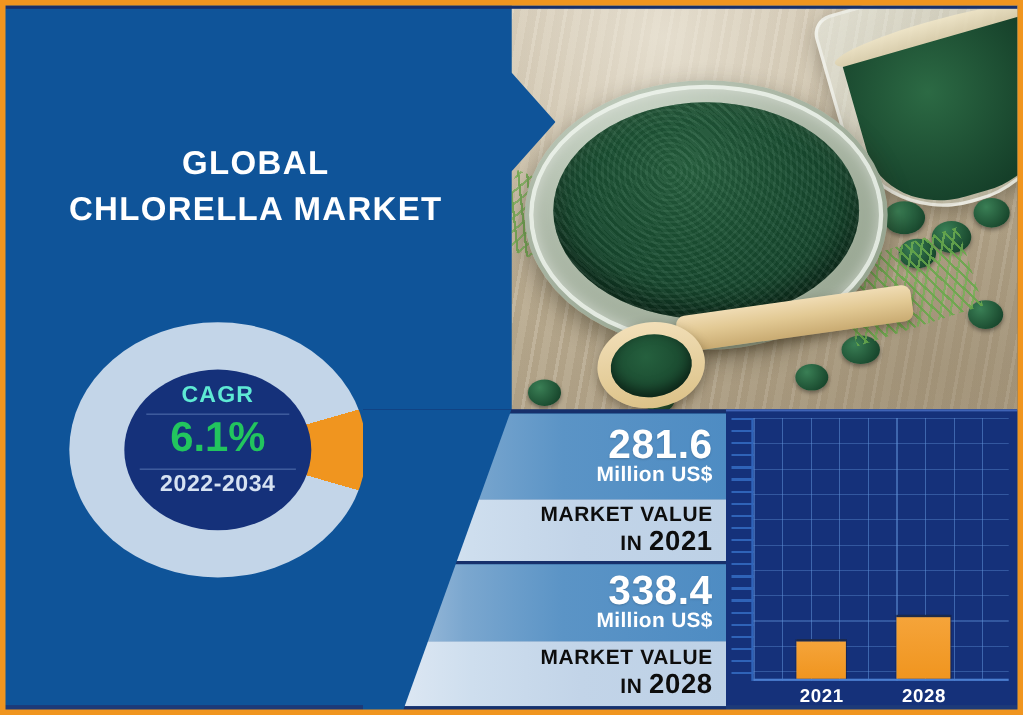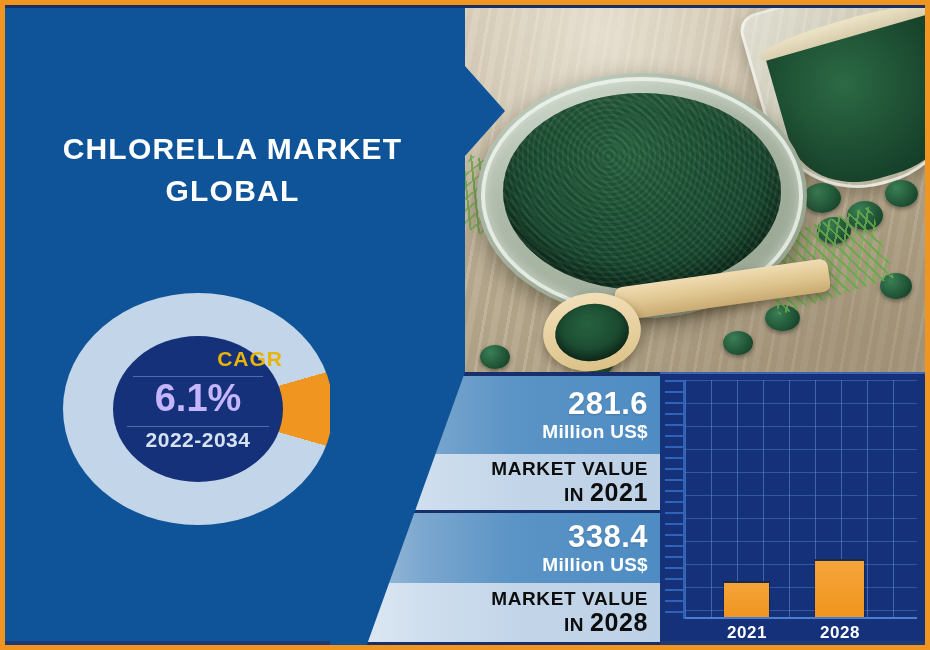--- a/index.html
+++ b/index.html
@@ -174,29 +174,28 @@
   }
   .donut-hole {
     position:absolute; left:50px; top:43px; width:170px; height:146px;
     border-radius:50%;
     background:#15317a;
   }
   .donut-text { position:absolute; inset:0; text-align:center; color:#ffffff; }
   .cagr-label {
     position:absolute; left:0; right:0; top:11px;
     font-size:21px; font-weight:bold; letter-spacing:1px;
-    color:#eab308;
-    text-align:right;
+    color:#5eead4;
   }
   .cagr-rule-a {
     position:absolute; left:20px; right:20px; top:40px; height:1px; background:#4f6dab;
   }
   .cagr-value {
     position:absolute; left:0; right:0; top:41px;
-    font-size:38px; font-weight:bold; letter-spacing:0px; color:#c4b5fd;
+    font-size:38px; font-weight:bold; letter-spacing:0px; color:#22c55e;
   }
   .cagr-rule-b {
     position:absolute; left:14px; right:14px; top:90px; height:1px; background:#4f6dab;
   }
   .cagr-years {
     position:absolute; left:0; right:0; top:92px;
     font-size:21px; font-weight:bold; letter-spacing:.5px; color:#d6e2f2;
   }
 
   
@@ -220,21 +219,21 @@
   .b2 { top:78px;  height:56px; }
   .b3 { top:137px; height:70px; }
   .b4 { top:207px; height:59px; }
   .band-sep {
     position:absolute; left:0; right:0; top:134px; height:3px;
     background:#17306b;
   }
   .band-sep.top { top:-4px; height:4px; }
   .band-sep.bottom { top:266px; height:4px; }
   .big-num {
-    font-size:31px; font-weight:bold; line-height:34px; letter-spacing:.5px;
+    font-size:37px; font-weight:bold; line-height:34px; letter-spacing:.5px;
     text-shadow:0 1px 2px rgba(0,0,0,.18);
   }
   .unit {
     font-size:19px; font-weight:bold; line-height:22px; letter-spacing:.3px;
   }
   .mv-line1 { font-size:19px; font-weight:bold; line-height:22px; letter-spacing:.6px; }
   .mv-line2 { font-size:19px; font-weight:bold; line-height:24px; letter-spacing:.6px; }
   .mv-line2 .yr { font-size:25px; }
 
   
@@ -324,22 +323,22 @@
     <div class="spoon-handle"></div>
     <div class="spoon-bowl">
       <div class="spoon-powder"></div>
     </div>
   </div>
 
   <div class="blue-panel"></div>
   <div class="panel-bottom-strip"></div>
 
   <div class="title">
+    <div>GLOBAL</div>
     <div>CHLORELLA  MARKET</div>
-    <div>GLOBAL</div>
   </div>
 
   <div class="donut-wrap">
     <div class="donut-ring"></div>
     <div class="donut-hole">
       <div class="donut-text">
         <div class="cagr-label">CAGR</div>
         <div class="cagr-rule-a"></div>
         <div class="cagr-value">6.1%</div>
         <div class="cagr-rule-b"></div>

